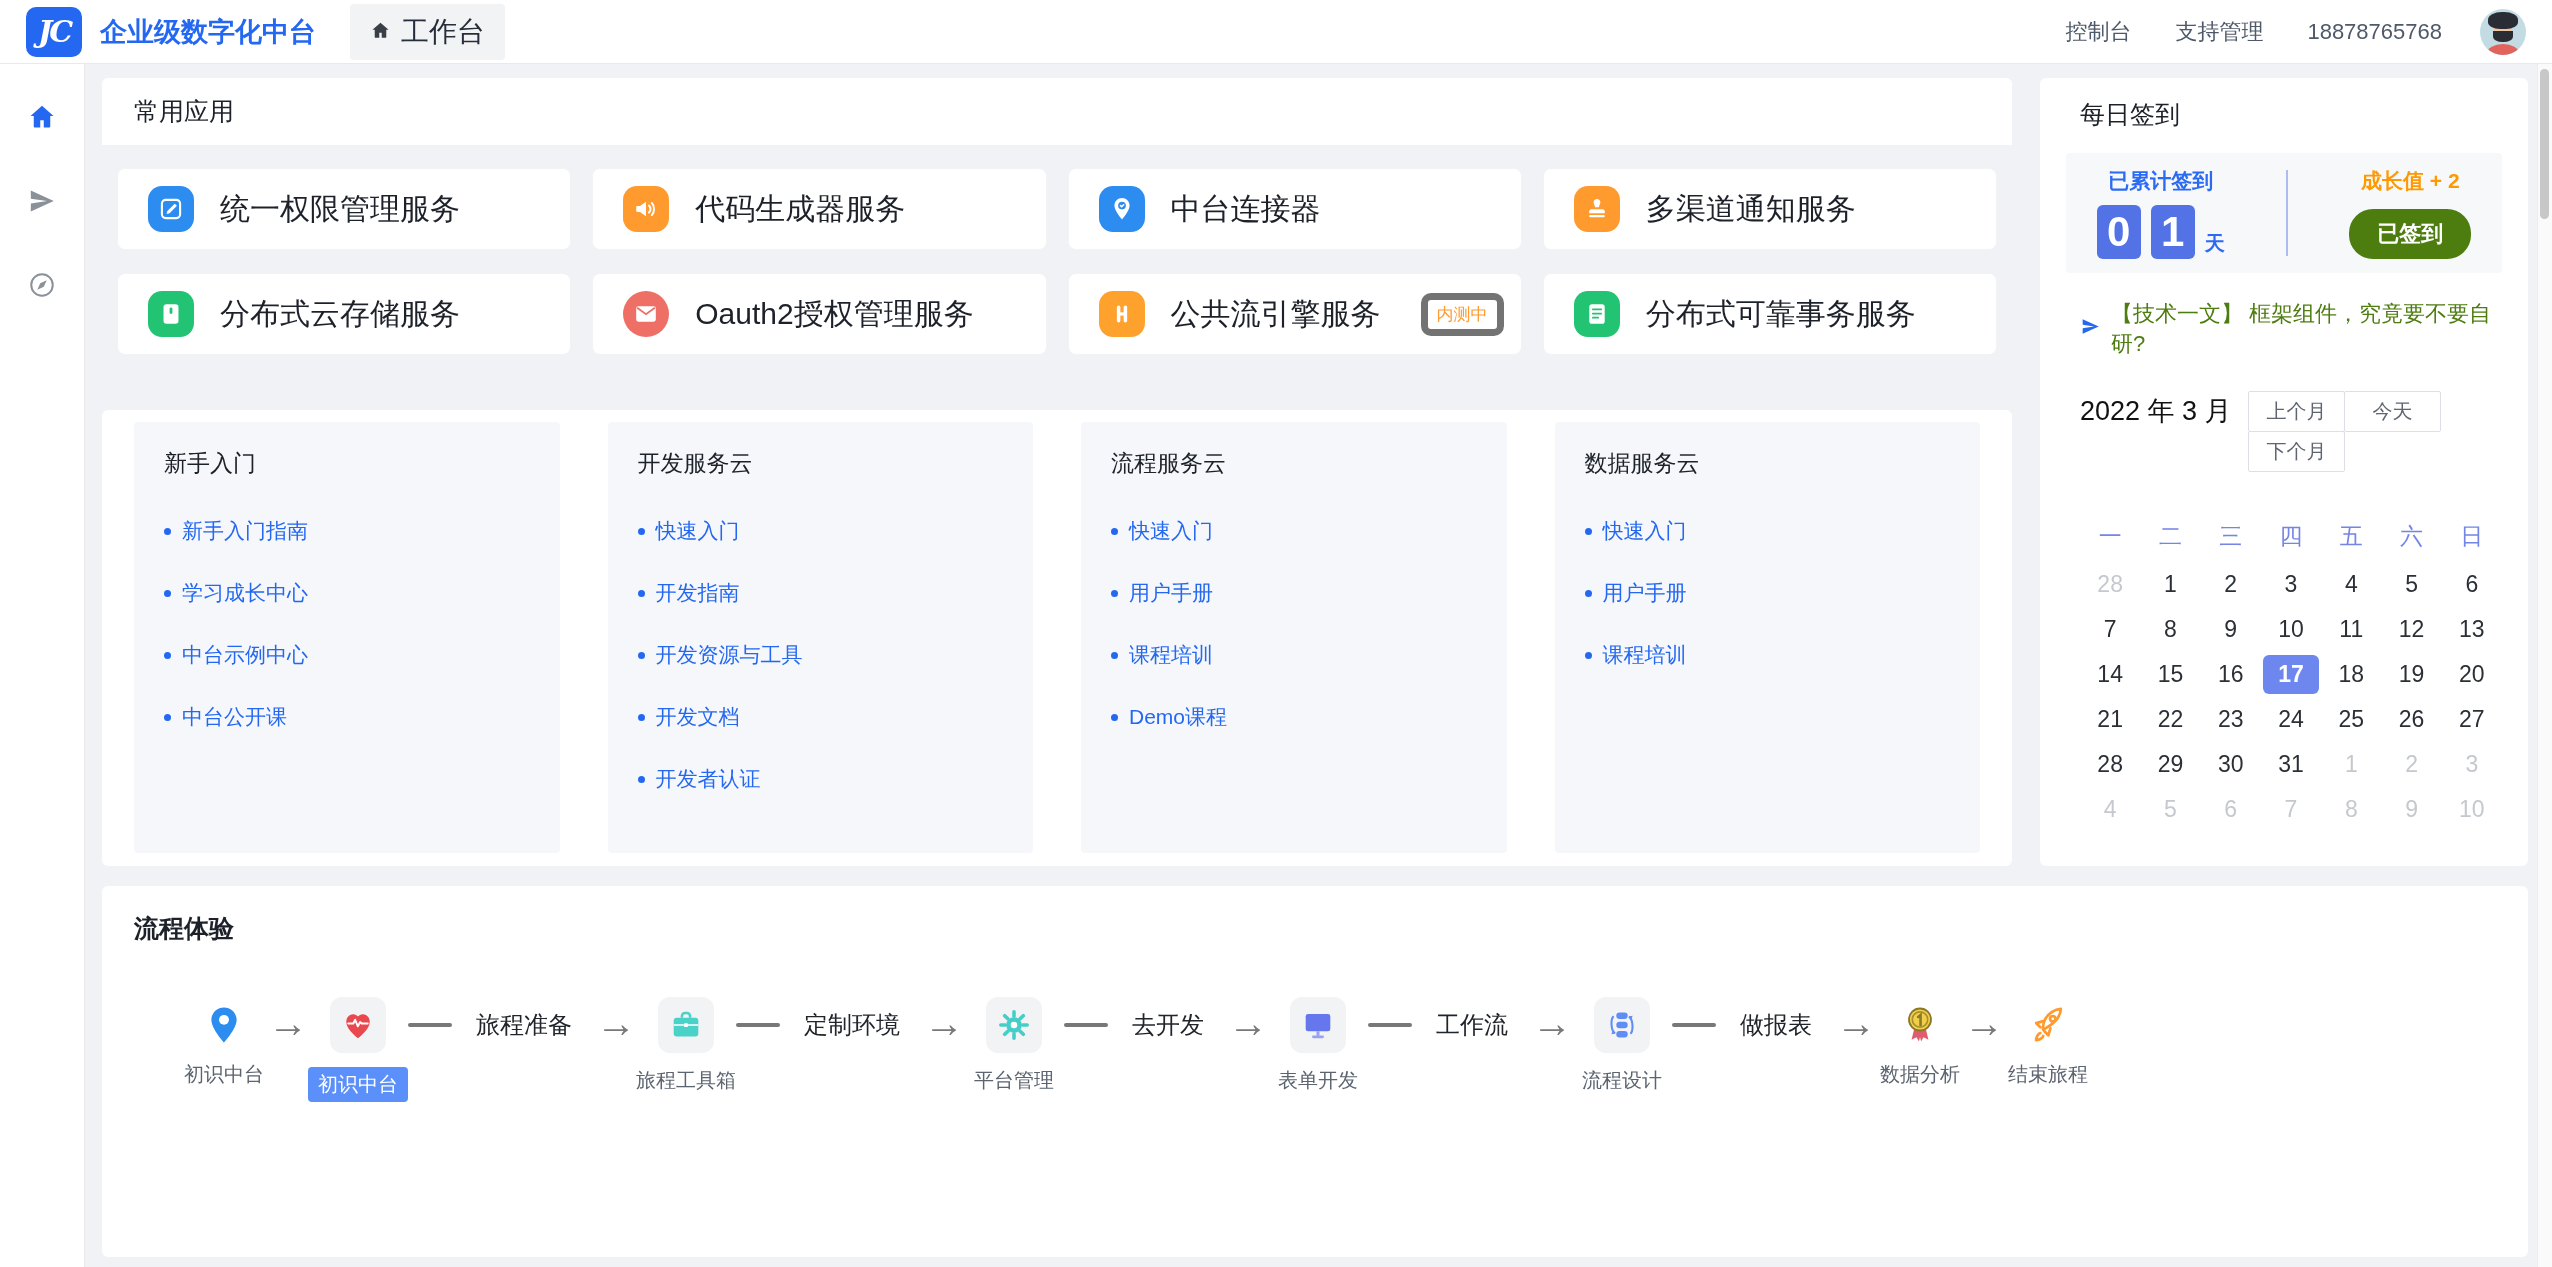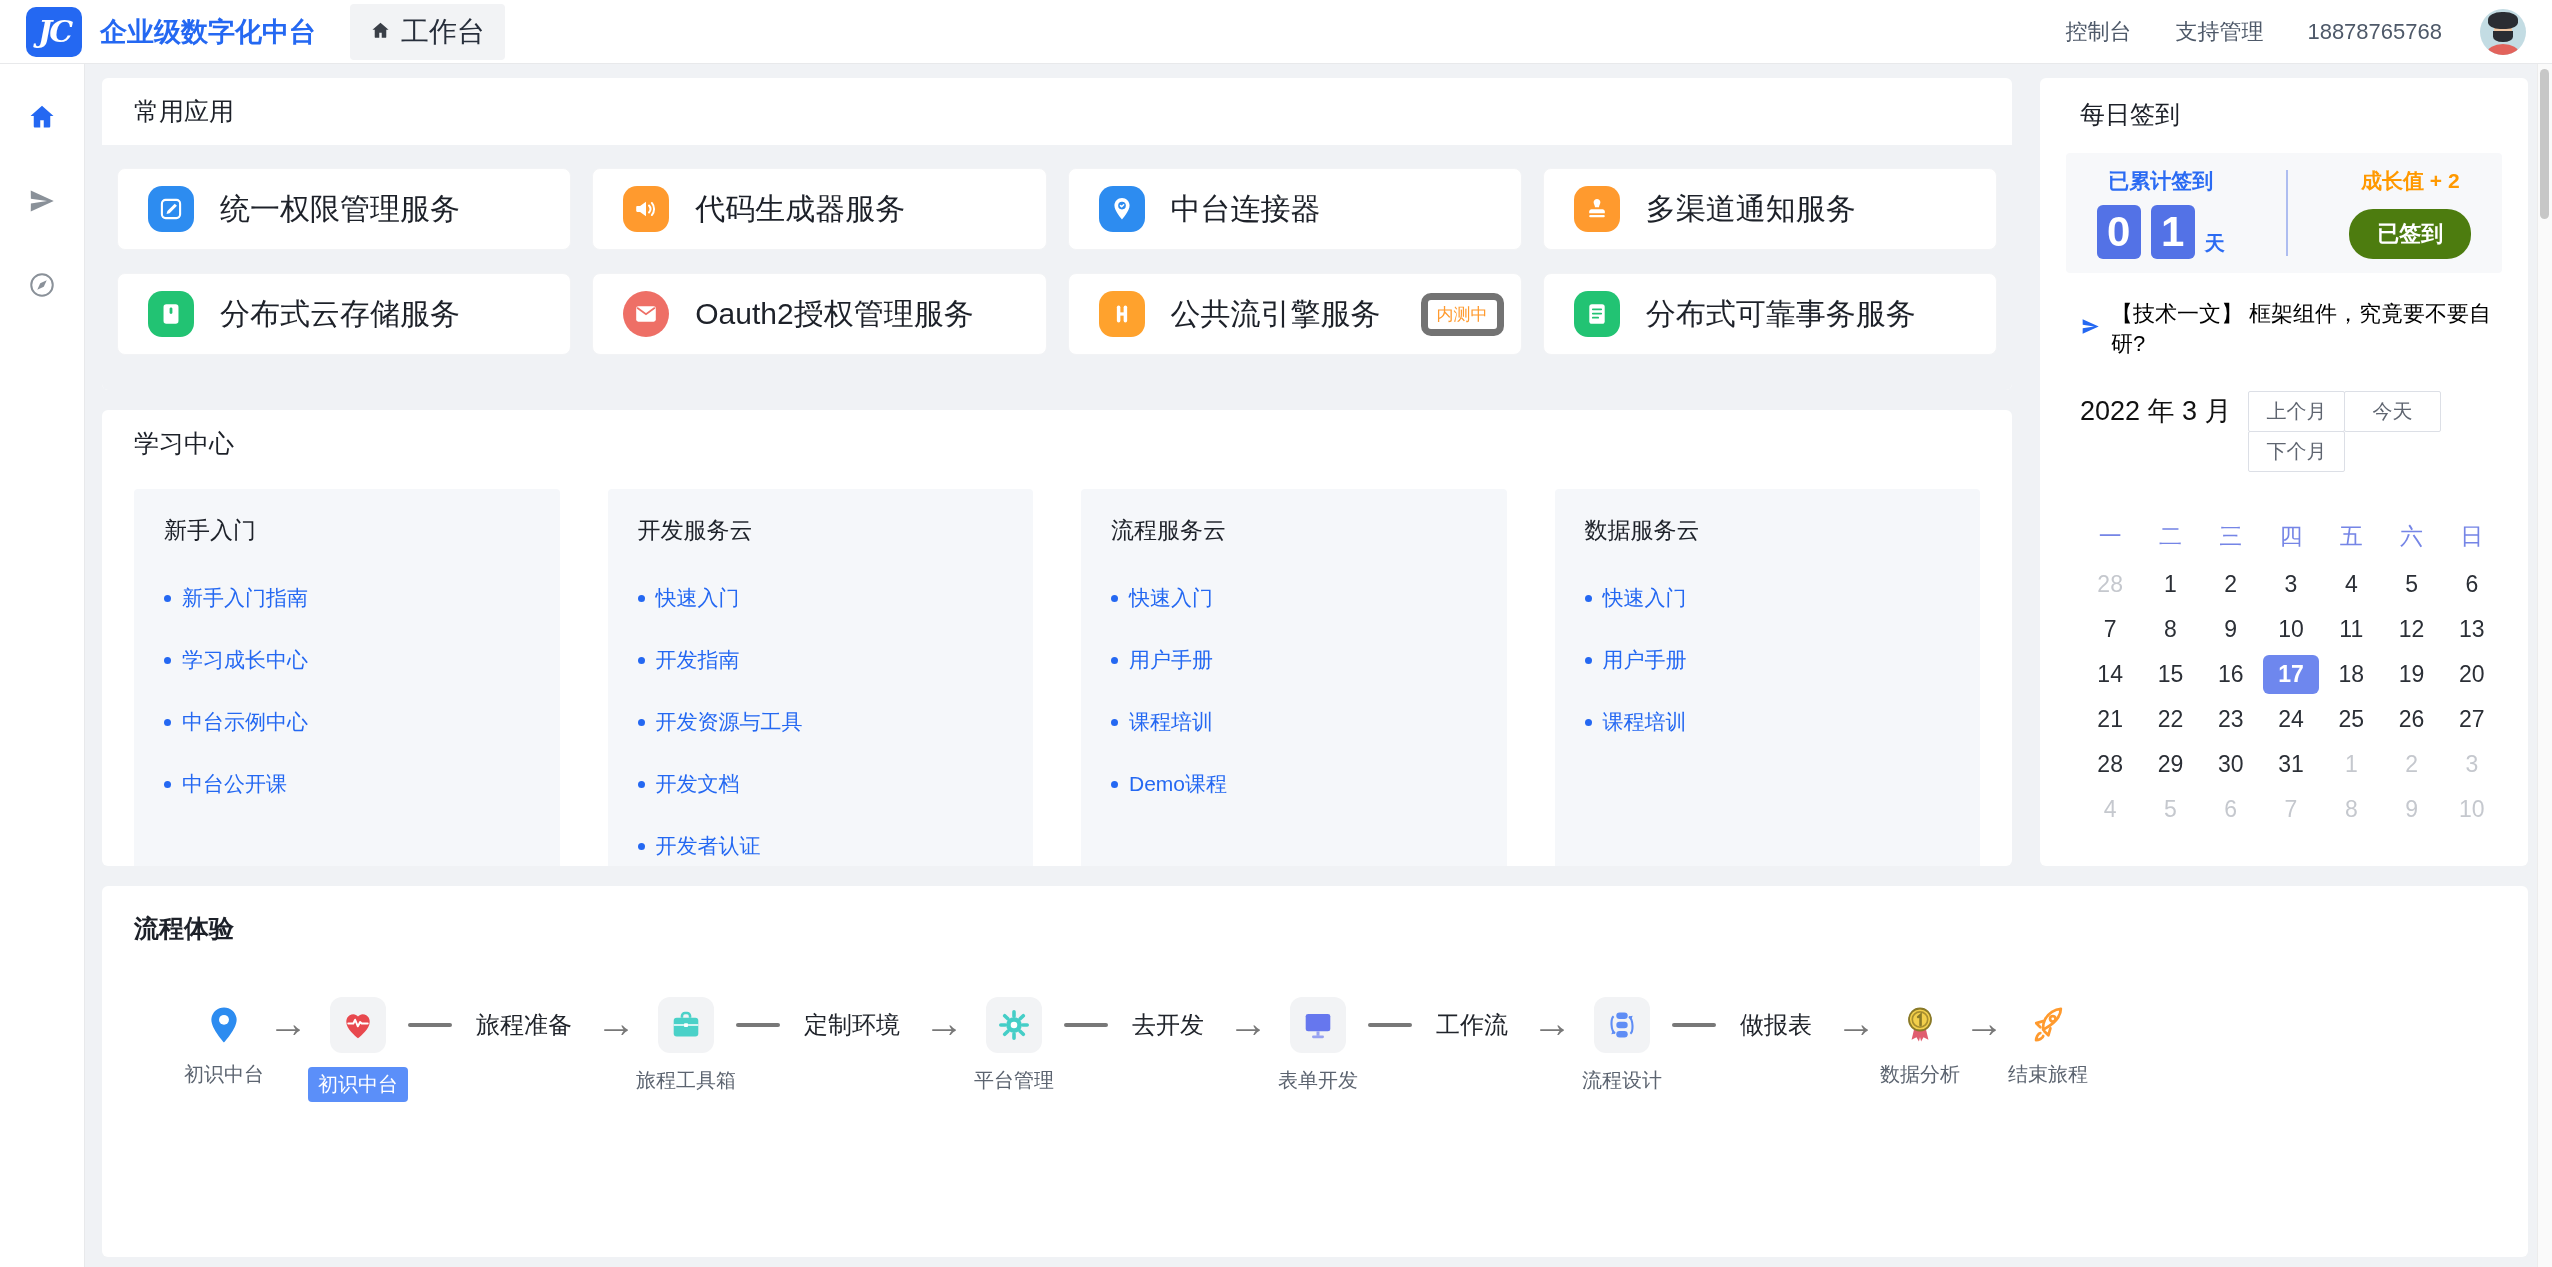--- a/index.html
+++ b/index.html
@@ -120,21 +120,21 @@
     font-weight:bold; font-size:42px; display:flex; align-items:center; justify-content:center;
   }
   .ck-unit { color:#2b6bf3; font-weight:bold; font-size:20px; padding-bottom:2px; }
   .ck-divider { width:2px; height:86px; background:#aebdf0; }
   .ck-right { display:flex; flex-direction:column; align-items:center; gap:14px; }
   .ck-growth { color:#ff9900; font-weight:bold; font-size:21px; }
   .ck-btn {
     background:#4d7c0f; color:#fff; font-weight:bold; font-size:22px;
     border:none; border-radius:24px; padding:10px 28px;
   }
-  .article-row { margin:26px 26px 0 40px; display:flex; align-items:center; gap:10px; font-size:22px; color:#000000; }
+  .article-row { margin:26px 26px 0 40px; display:flex; align-items:center; gap:10px; font-size:22px; color:#4d7c0f; }
   .article-row svg { width:21px; height:21px; flex:0 0 auto; }
 
   .cal { margin-top:32px; padding:0 26px 0 40px; }
   .cal-header { display:flex; }
   .cal-title { width:160px; font-size:27px; color:#111; line-height:1.55; }
   .cal-btns { width:196px; display:flex; flex-wrap:wrap; margin-left:8px; }
   .cal-btn {
     width:97px; height:41px; background:#fff; border:1px solid #dcdfe6; color:#5f6570;
     font-size:20px; margin:0 -1px -1px 0; border-radius:2px;
   }
@@ -273,21 +273,20 @@
                   <rect x="5.4" y="3.6" width="13.2" height="16.8" rx="2.2" fill="#fff"></rect>
                   <path d="M8.4 8h7.2M8.4 11.6h7.2M8.4 15.2h4.6" stroke="#22c373" stroke-width="1.5" stroke-linecap="round"></path>
                 </svg>
               </span>
               <span class="app-label" data-interactable="false">分布式可靠事务服务</span>
             </div>
           </div>
       </div>
 
       <div class="card learn-card" data-interactable="false">
-        <div class="sec-head" data-interactable="false">学习中心</div>
         <div class="learn-body" data-interactable="false">
             <div class="learn-col" data-interactable="false">
               <div class="learn-col-title" data-interactable="false">新手入门</div>
               <div class="learn-link" data-interactable="true">
                 <span class="dot" data-interactable="false"></span>
                 <span data-interactable="false">新手入门指南</span>
               </div>
               <div class="learn-link" data-interactable="true">
                 <span class="dot" data-interactable="false"></span>
                 <span data-interactable="false">学习成长中心</span>

